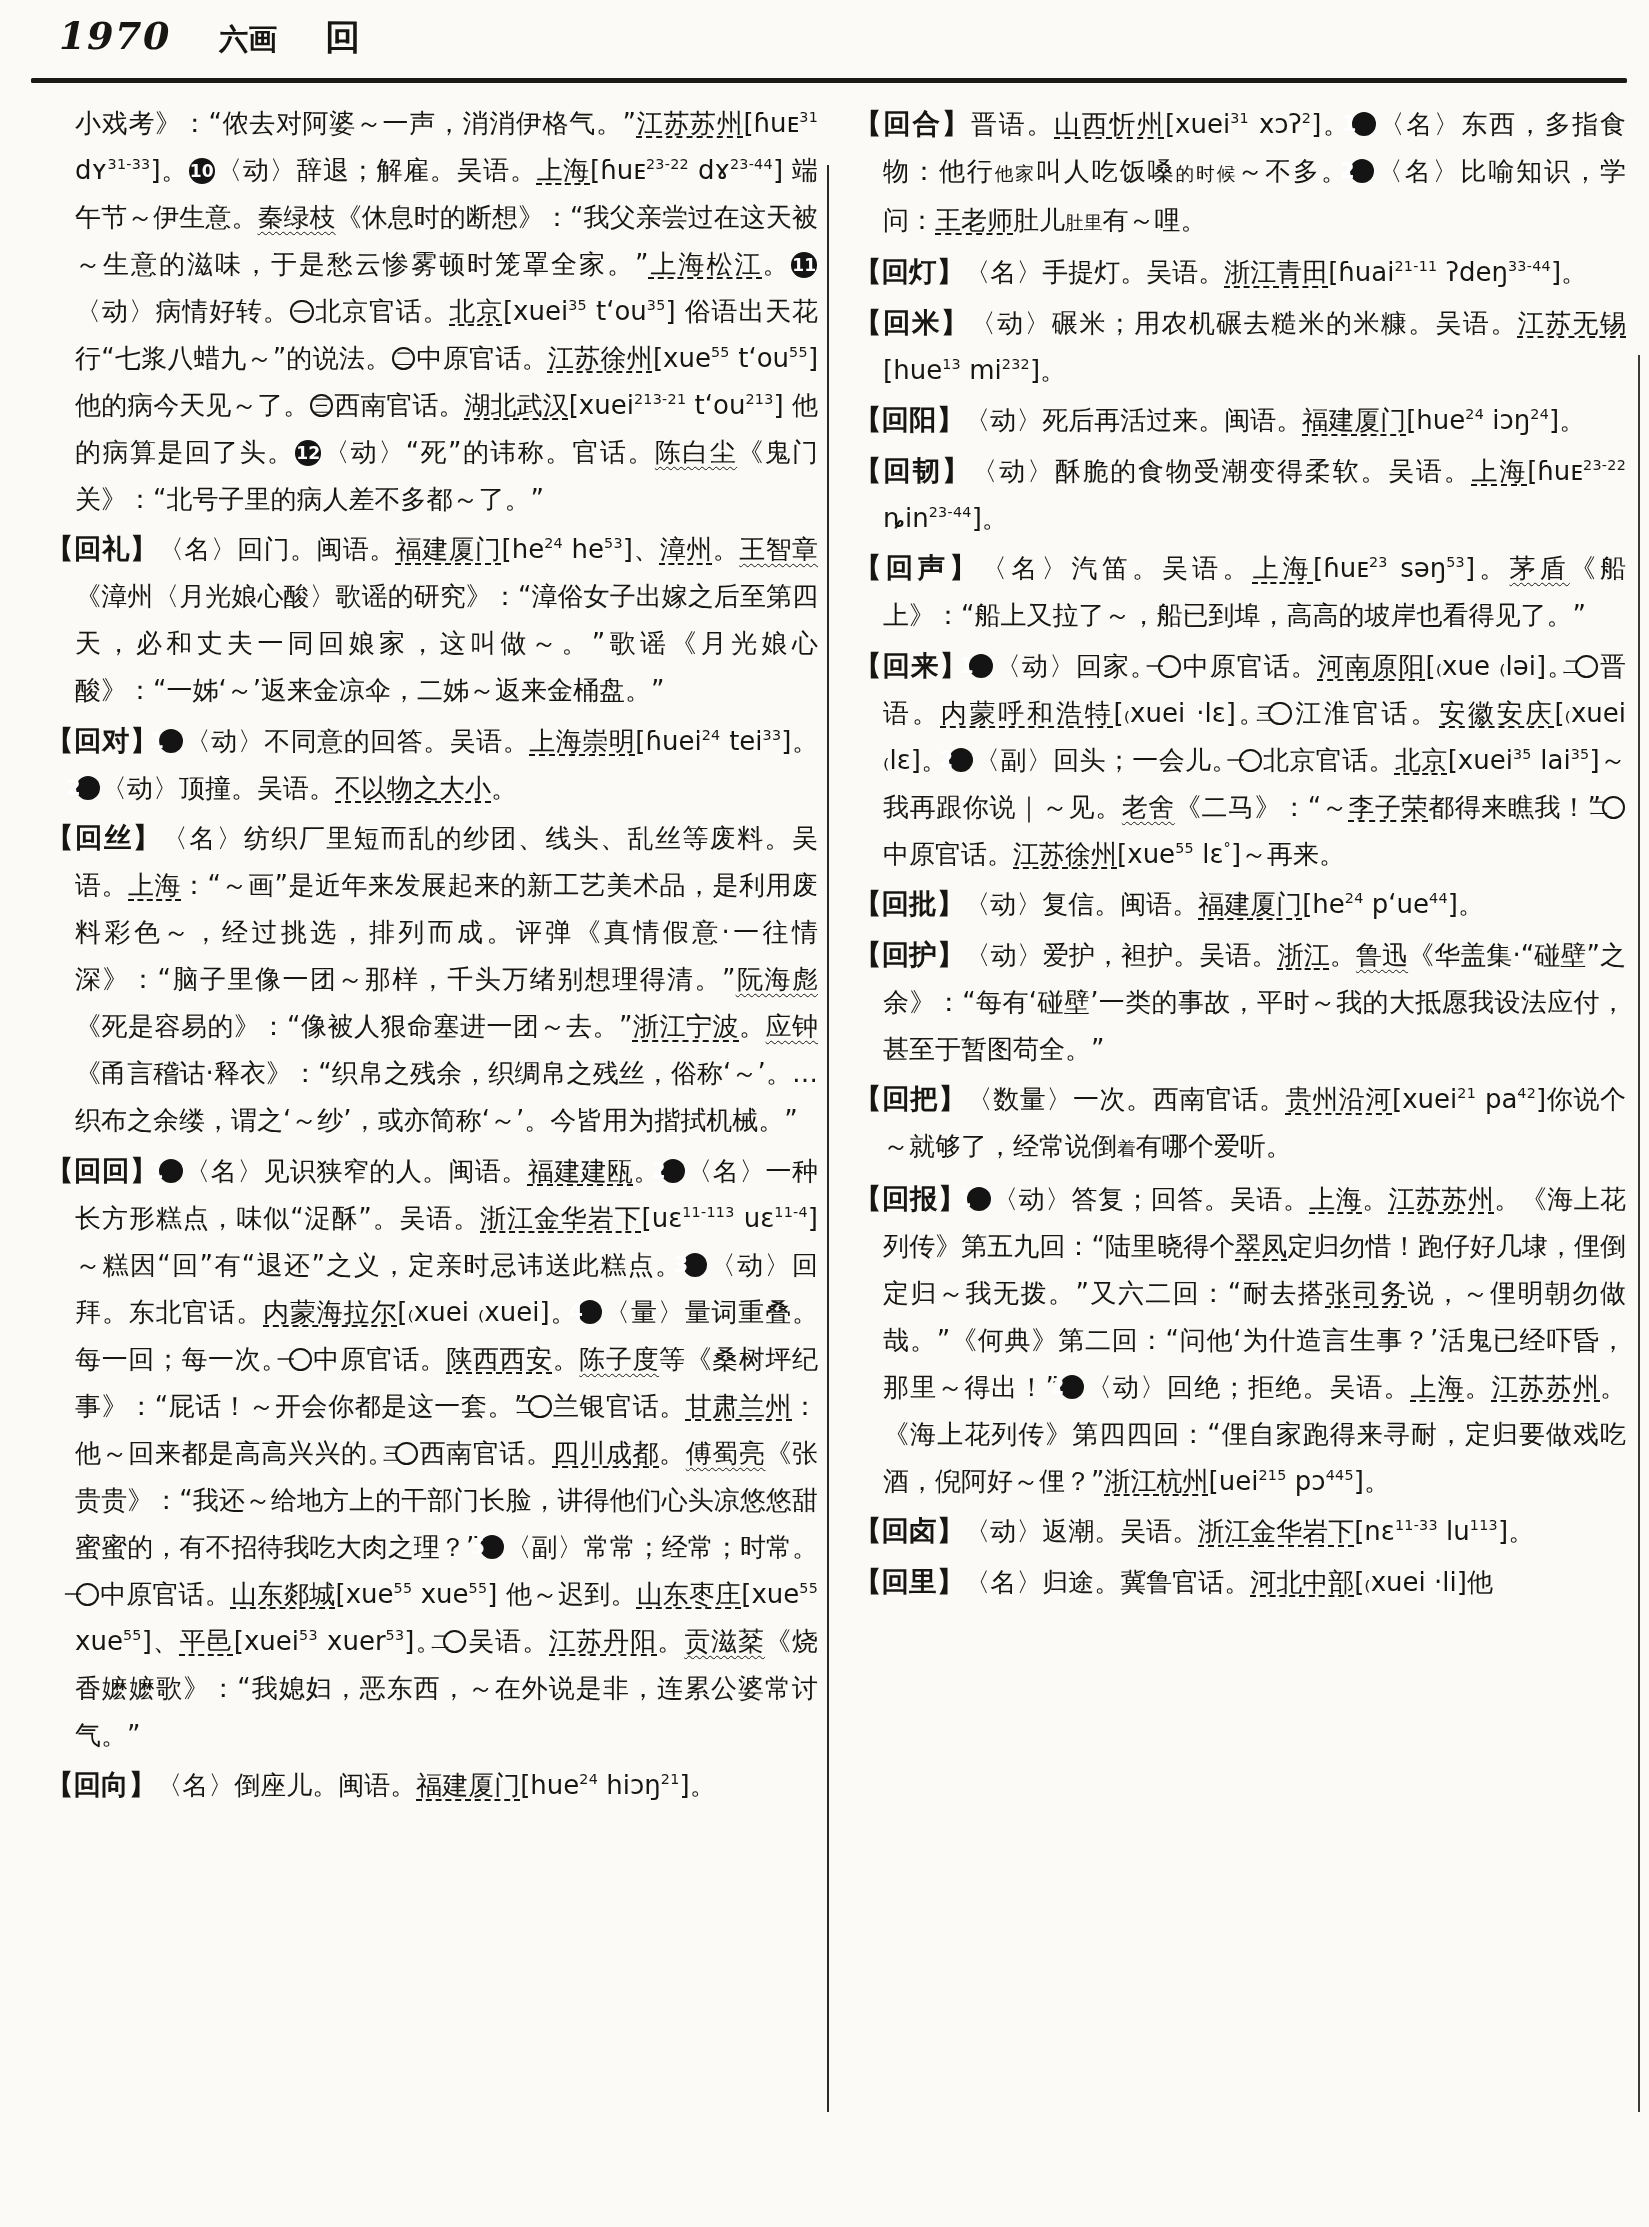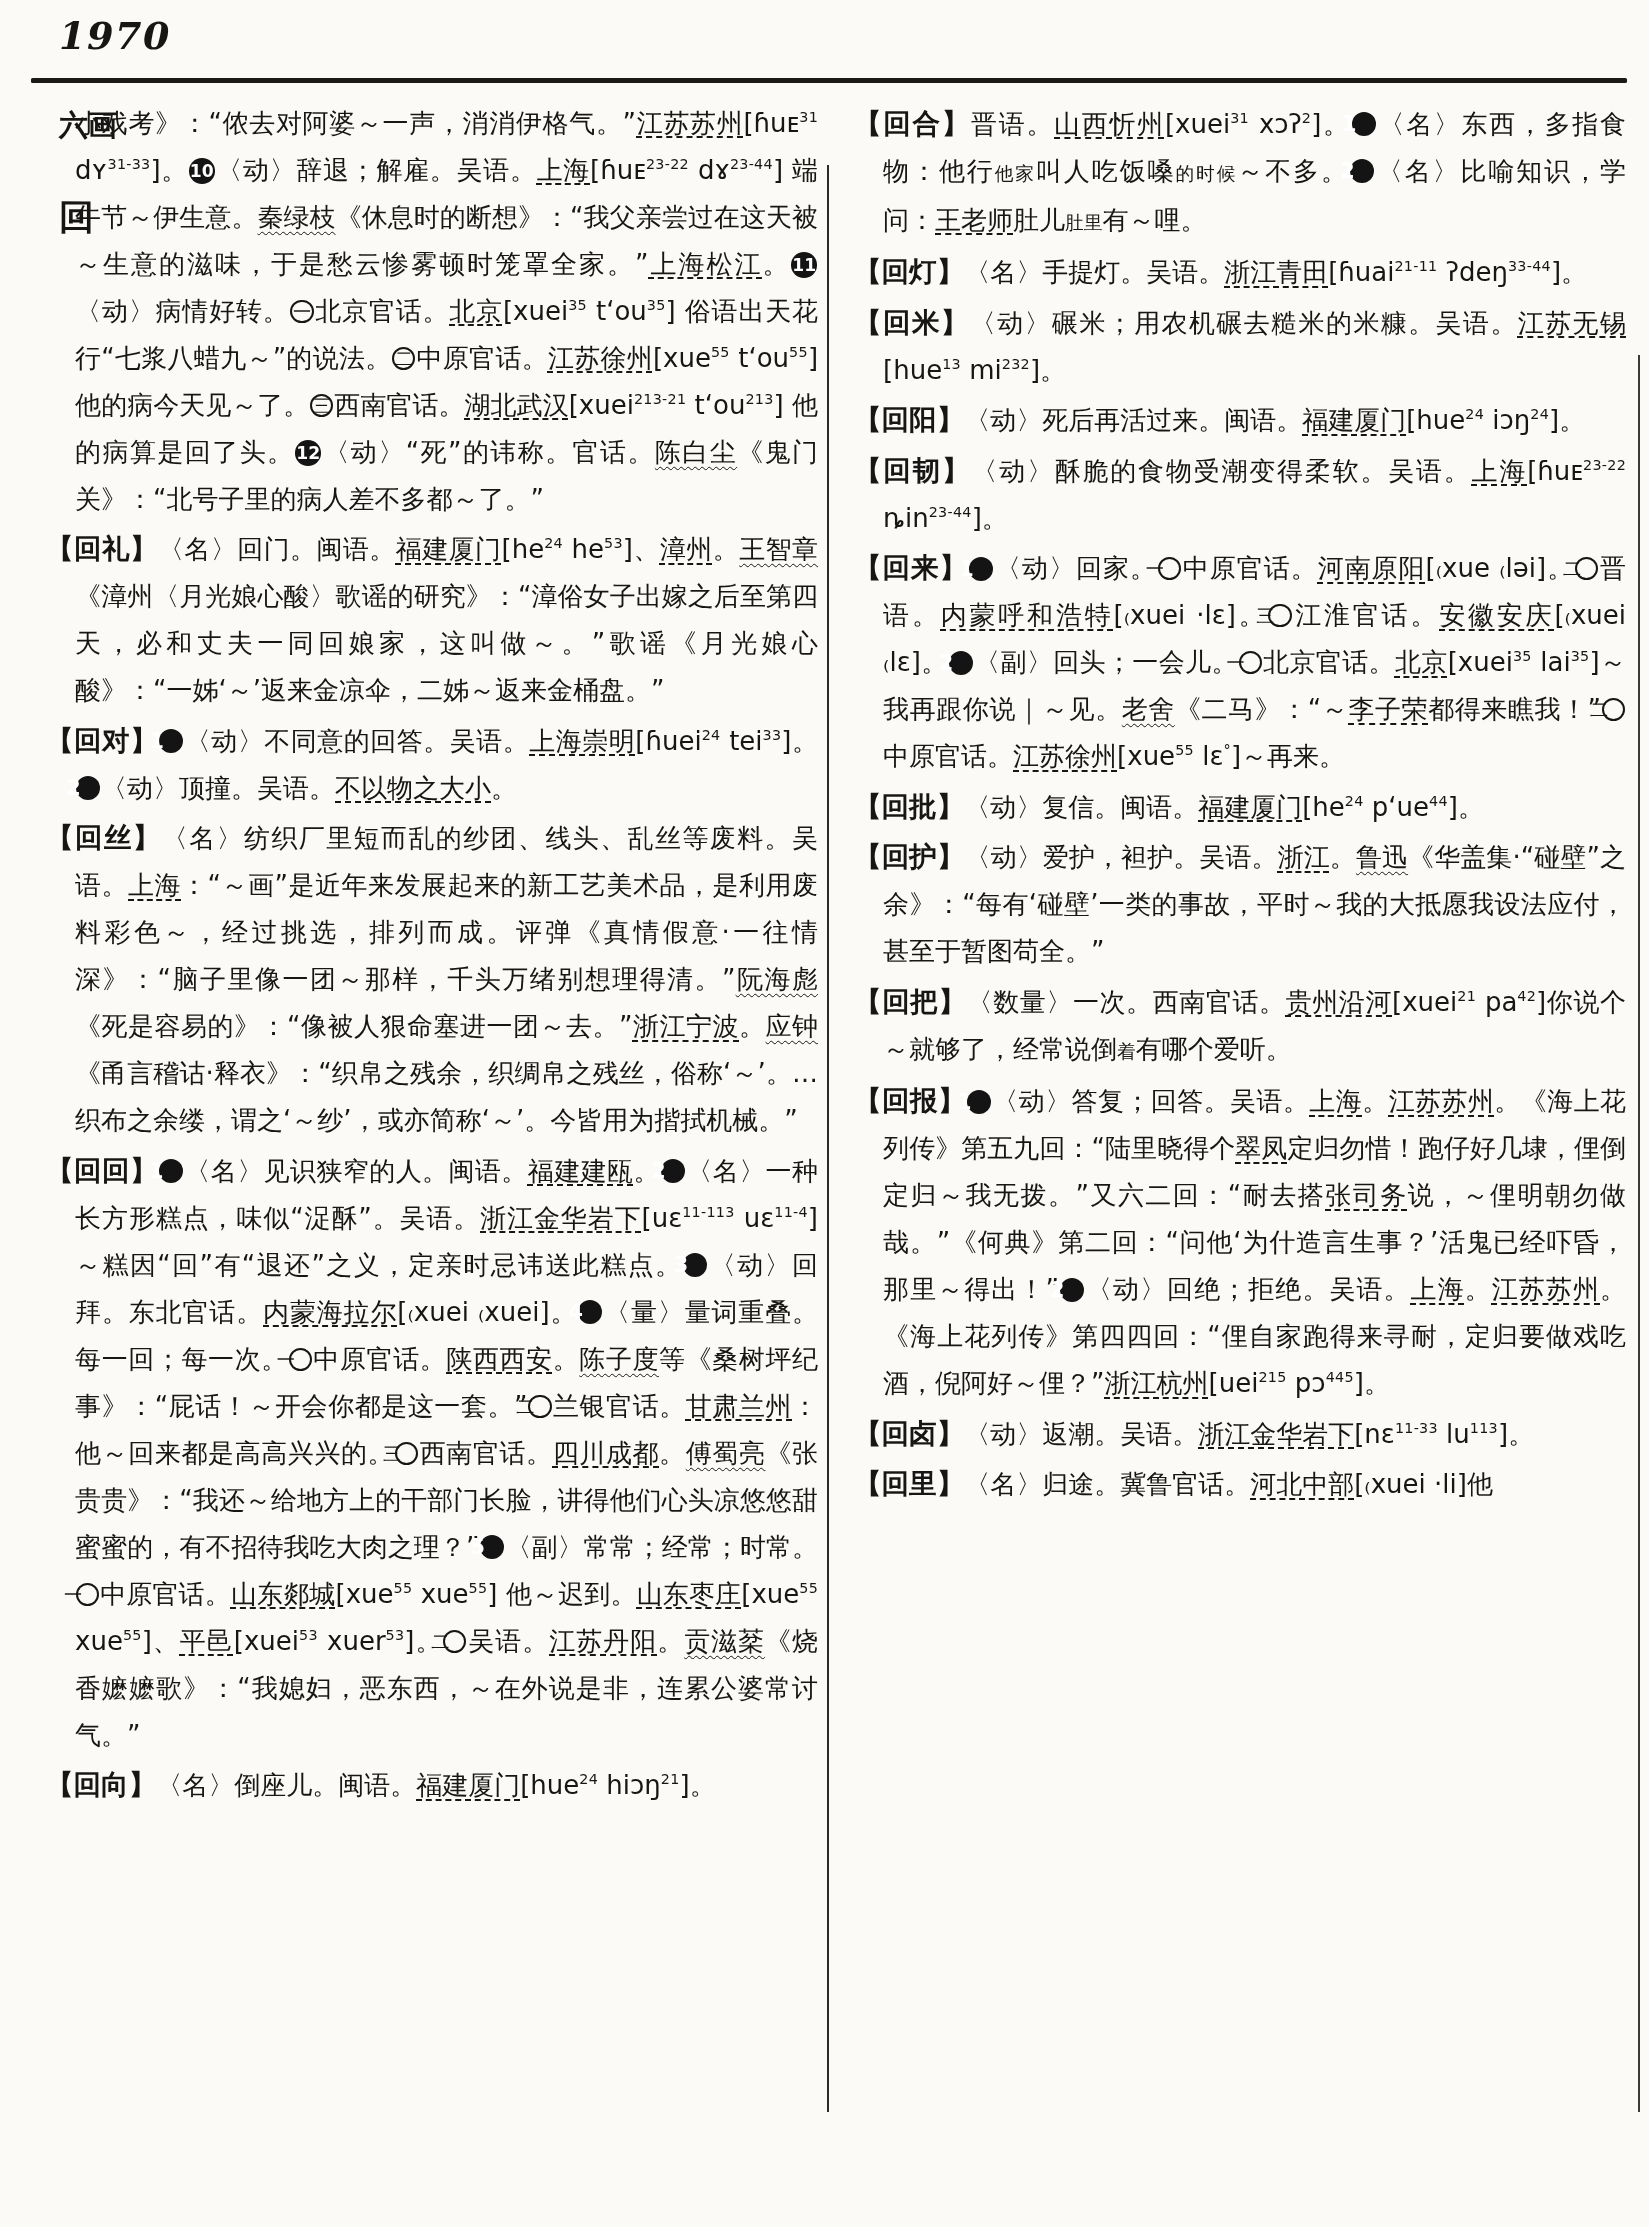--- a/index.html
+++ b/index.html
@@ -3,21 +3,21 @@
 <meta charset="utf-8">
 <style>
   html,body{margin:0;padding:0;}
   .page{
     position:relative;width:1650px;height:2227px;box-sizing:border-box;
     background:#fbfaf7;color:#171614;
     font-family:"DejaVu Sans",sans-serif;
     overflow:hidden;
   }
   
-  .runhead{position:absolute;top:13.2px;left:59px;display:flex;align-items:baseline;gap:48px;flex-direction:column;}
+  .runhead{position:absolute;top:13.2px;left:59px;display:flex;align-items:baseline;gap:48px;}
   .pageno{font-size:38px;font-weight:bold;font-style:italic;font-family:"DejaVu Serif",serif;letter-spacing:1.6px;}
   .strokes{font-size:29px;font-weight:bold;}
   .headchar{font-size:35px;font-weight:bold;}
   .toprule{position:absolute;top:78px;left:31px;width:1596px;height:5px;background:#1b1a18;border-radius:1.6px;}
   
   .cols{position:absolute;top:97px;left:46px;width:1581px;bottom:6.6px;display:flex;gap:36px;}
   .col{width:772px;font-size:26px;line-height:47px;text-align:justify;}
   .divider{position:absolute;left:827px;top:165px;height:1947px;width:1.6px;background:#2a2a28;}
   .edgeline{position:absolute;right:10px;top:355px;height:1757px;width:2.5px;background:#3a3a38;}
   
@@ -61,20 +61,21 @@
         <div class="entry"><span class="hw">【回丝】</span>〈名〉纺织厂里短而乱的纱团、线头、乱丝等废料。吴语。<span class="up">上海</span>：“～画”是近年来发展起来的新工艺美术品，是利用废料彩色～，经过挑选，排列而成。评弹《真情假意·一往情深》：“脑子里像一团～那样，千头万绪别想理得清。”<span class="uw">阮海彪</span>《死是容易的》：“像被人狠命塞进一团～去。”<span class="up">浙江宁波</span>。<span class="uw">应钟</span>《甬言稽诂·释衣》：“织帛之残余，织绸帛之残丝，俗称‘～’。…织布之余缕，谓之‘～纱’，或亦简称‘～’。今皆用为揩拭机械。”</div>
         <div class="entry"><span class="hw">【回回】</span><span class="cn">1</span>〈名〉见识狭窄的人。闽语。<span class="up">福建建瓯</span>。<span class="cn">2</span>〈名〉一种长方形糕点，味似“浞酥”。吴语。<span class="up">浙江金华岩下</span>[uɛ<sup>11-113</sup> uɛ<sup>11-4</sup>] ～糕因“回”有“退还”之义，定亲时忌讳送此糕点。<span class="cn">3</span>〈动〉回拜。东北官话。<span class="up">内蒙海拉尔</span>[₍xuei ₍xuei]。<span class="cn">4</span>〈量〉量词重叠。每一回；每一次。<span class="co">一</span>中原官话。<span class="up">陕西西安</span>。<span class="uw">陈子度</span>等《桑树坪纪事》：“屁话！～开会你都是这一套。”<span class="co">二</span>兰银官话。<span class="up">甘肃兰州</span>：他～回来都是高高兴兴的。<span class="co">三</span>西南官话。<span class="up">四川成都</span>。<span class="uw">傅蜀亮</span>《张贵贵》：“我还～给地方上的干部门长脸，讲得他们心头凉悠悠甜蜜蜜的，有不招待我吃大肉之理？”<span class="cn">5</span>〈副〉常常；经常；时常。<span class="co">一</span>中原官话。<span class="up">山东郯城</span>[xue<sup>55</sup> xue<sup>55</sup>] 他～迟到。<span class="up">山东枣庄</span>[xue<sup>55</sup> xue<sup>55</sup>]、<span class="up">平邑</span>[xuei<sup>53</sup> xuer<sup>53</sup>]。<span class="co">二</span>吴语。<span class="up">江苏丹阳</span>。<span class="uw">贡滋棻</span>《烧香嬷嬷歌》：“我媳妇，恶东西，～在外说是非，连累公婆常讨气。”</div>
         <div class="entry"><span class="hw">【回向】</span>〈名〉倒座儿。闽语。<span class="up">福建厦门</span>[hue<sup>24</sup> hiɔŋ<sup>21</sup>]。</div>
       </div>
     <div class="col">
         <div class="entry"><span class="hw">【回合】</span>晋语。<span class="up">山西忻州</span>[xuei<sup>31</sup> xɔʔ<sup>2</sup>]。<span class="cn">1</span>〈名〉东西，多指食物：他行<span class="sm">他家</span>叫人吃饭嗓<span class="sm">的时候</span>～不多。<span class="cn">2</span>〈名〉比喻知识，学问：<span class="up">王老师</span>肚儿<span class="sm">肚里</span>有～哩。</div>
         <div class="entry"><span class="hw">【回灯】</span>〈名〉手提灯。吴语。<span class="up">浙江青田</span>[ɦuai<sup>21-11</sup> ʔdeŋ<sup>33-44</sup>]。</div>
         <div class="entry"><span class="hw">【回米】</span>〈动〉碾米；用农机碾去糙米的米糠。吴语。<span class="up">江苏无锡</span>[hue<sup>13</sup> mi<sup>232</sup>]。</div>
         <div class="entry"><span class="hw">【回阳】</span>〈动〉死后再活过来。闽语。<span class="up">福建厦门</span>[hue<sup>24</sup> iɔŋ<sup>24</sup>]。</div>
         <div class="entry"><span class="hw">【回韧】</span>〈动〉酥脆的食物受潮变得柔软。吴语。<span class="up">上海</span>[ɦuᴇ<sup>23-22</sup> ȵin<sup>23-44</sup>]。</div>
+        <div class="entry"><span class="hw">【回声】</span>〈名〉汽笛。吴语。<span class="up">上海</span>[ɦuᴇ<sup>23</sup> səŋ<sup>53</sup>]。<span class="uw">茅盾</span>《船上》：“船上又拉了～，船已到埠，高高的坡岸也看得见了。”</div>
         <div class="entry"><span class="hw">【回来】</span><span class="cn">1</span>〈动〉回家。<span class="co">一</span>中原官话。<span class="up">河南原阳</span>[₍xue ₍ləi]。<span class="co">二</span>晋语。<span class="up">内蒙呼和浩特</span>[₍xuei ·lɛ]。<span class="co">三</span>江淮官话。<span class="up">安徽安庆</span>[₍xuei ₍lɛ]。<span class="cn">2</span>〈副〉回头；一会儿。<span class="co">一</span>北京官话。<span class="up">北京</span>[xuei<sup>35</sup> lai<sup>35</sup>]～我再跟你说｜～见。<span class="uw">老舍</span>《二马》：“～<span class="up">李子荣</span>都得来瞧我！”<span class="co">二</span>中原官话。<span class="up">江苏徐州</span>[xue<sup>55</sup> lɛ<sup>°</sup>]～再来。</div>
         <div class="entry"><span class="hw">【回批】</span>〈动〉复信。闽语。<span class="up">福建厦门</span>[he<sup>24</sup> p‘ue<sup>44</sup>]。</div>
         <div class="entry"><span class="hw">【回护】</span>〈动〉爱护，袒护。吴语。<span class="up">浙江</span>。<span class="uw">鲁迅</span>《华盖集·“碰壁”之余》：“每有‘碰壁’一类的事故，平时～我的大抵愿我设法应付，甚至于暂图苟全。”</div>
         <div class="entry"><span class="hw">【回把】</span>〈数量〉一次。西南官话。<span class="up">贵州沿河</span>[xuei<sup>21</sup> pa<sup>42</sup>]你说个～就够了，经常说倒<span class="sm">着</span>有哪个爱听。</div>
         <div class="entry"><span class="hw">【回报】</span><span class="cn">1</span>〈动〉答复；回答。吴语。<span class="up">上海</span>。<span class="up">江苏苏州</span>。《海上花列传》第五九回：“陆里晓得个<span class="up">翠凤</span>定归勿惜！跑仔好几埭，俚倒定归～我无拨。”又六二回：“耐去搭<span class="up">张司务</span>说，～俚明朝勿做哉。”《何典》第二回：“问他‘为什造言生事？’活鬼已经吓昏，那里～得出！”<span class="cn">2</span>〈动〉回绝；拒绝。吴语。<span class="up">上海</span>。<span class="up">江苏苏州</span>。《海上花列传》第四四回：“俚自家跑得来寻耐，定归要做戏吃酒，倪阿好～俚？”<span class="up">浙江杭州</span>[uei<sup>215</sup> pɔ<sup>445</sup>]。</div>
         <div class="entry"><span class="hw">【回卤】</span>〈动〉返潮。吴语。<span class="up">浙江金华岩下</span>[nɛ<sup>11-33</sup> lu<sup>113</sup>]。</div>
         <div class="entry"><span class="hw">【回里】</span>〈名〉归途。冀鲁官话。<span class="up">河北中部</span>[₍xuei ·li]他</div>
       </div>
   </div>
 

